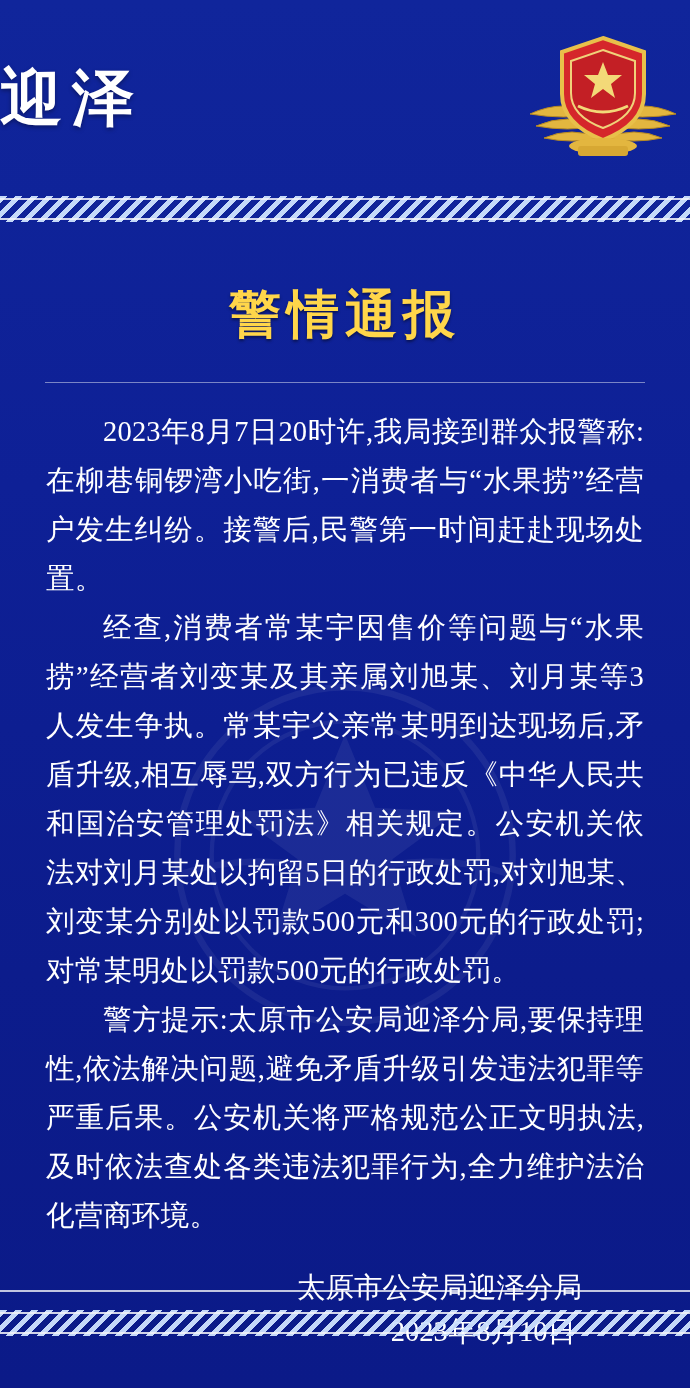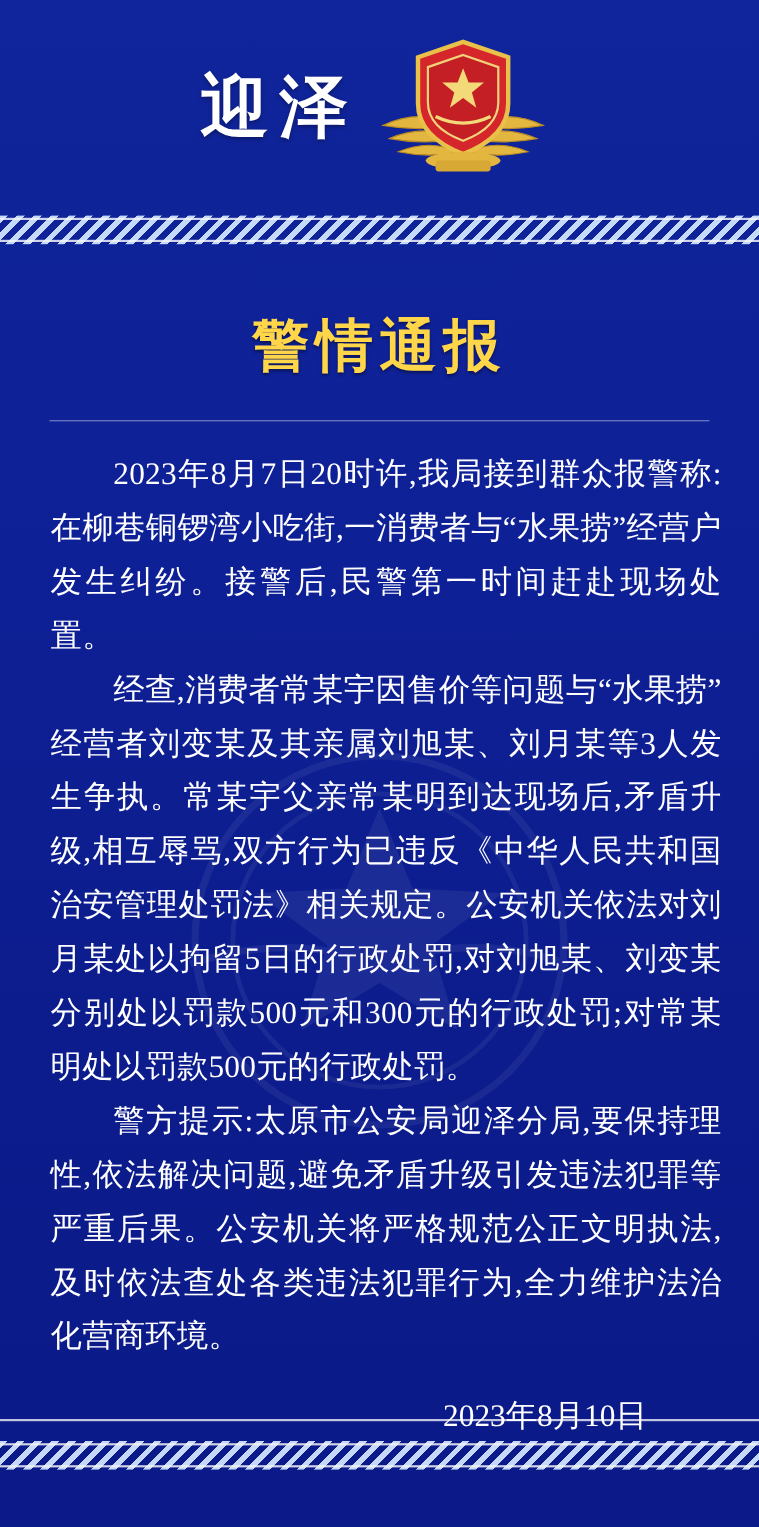--- a/index.html
+++ b/index.html
@@ -36,21 +36,21 @@
     opacity: 0.06;
     pointer-events: none;
   }
 
   
   .header {
     position: relative;
     height: 196px;
     display: flex;
     align-items: center;
-    justify-content: center;
+    justify-content: space-between;
     gap: 8px;
   }
   .header-text {
     font-family: "Liberation Serif", "DejaVu Serif", serif;
     font-weight: bold;
     font-size: 62px;
     letter-spacing: 10px;
     color: #ffffff;
     text-shadow: 0 2px 4px rgba(0,0,0,0.35);
     line-height: 1;
@@ -107,21 +107,21 @@
   .divider {
     width: 600px;
     height: 1px;
     background: rgba(255,255,255,0.45);
     margin: 22px auto 0 auto;
   }
 
   
   .content {
     position: relative;
-    padding: 24px 34px 0 46px;
+    padding: 24px 46px 0 46px;
   }
   .para {
     font-family: "Liberation Serif", "DejaVu Serif", serif;
     font-size: 28.5px;
     line-height: 49px;
     text-indent: 57px;
     color: #ffffff;
     margin: 0 0 0 0;
     text-align: justify;
     letter-spacing: 0.2px;
@@ -200,19 +200,20 @@
     <div class="title">警情通报</div>
   </div>
   <div class="divider"></div>
 
   <div class="content">
     <p class="para">2023年8月7日20时许,我局接到群众报警称:在柳巷铜锣湾小吃街,一消费者与“水果捞”经营户发生纠纷。接警后,民警第一时间赶赴现场处置。</p>
     <p class="para">经查,消费者常某宇因售价等问题与“水果捞”经营者刘变某及其亲属刘旭某、刘月某等3人发生争执。常某宇父亲常某明到达现场后,矛盾升级,相互辱骂,双方行为已违反《中华人民共和国治安管理处罚法》相关规定。公安机关依法对刘月某处以拘留5日的行政处罚,对刘旭某、刘变某分别处以罚款500元和300元的行政处罚;对常某明处以罚款500元的行政处罚。</p>
     <p class="para">警方提示:太原市公安局迎泽分局,要保持理性,依法解决问题,避免矛盾升级引发违法犯罪等严重后果。公安机关将严格规范公正文明执法,及时依法查处各类违法犯罪行为,全力维护法治化营商环境。</p>
 
     <div class="signature">
+      <span class="sig-line">太原市公安局迎泽分局</span>
       <span class="sig-date">2023年8月10日</span>
     </div>
   </div>
 
   <div class="footer-rule"></div>
   <div class="zigzag band-bottom footer-band"></div>
 </div>
 
 </body></html>

